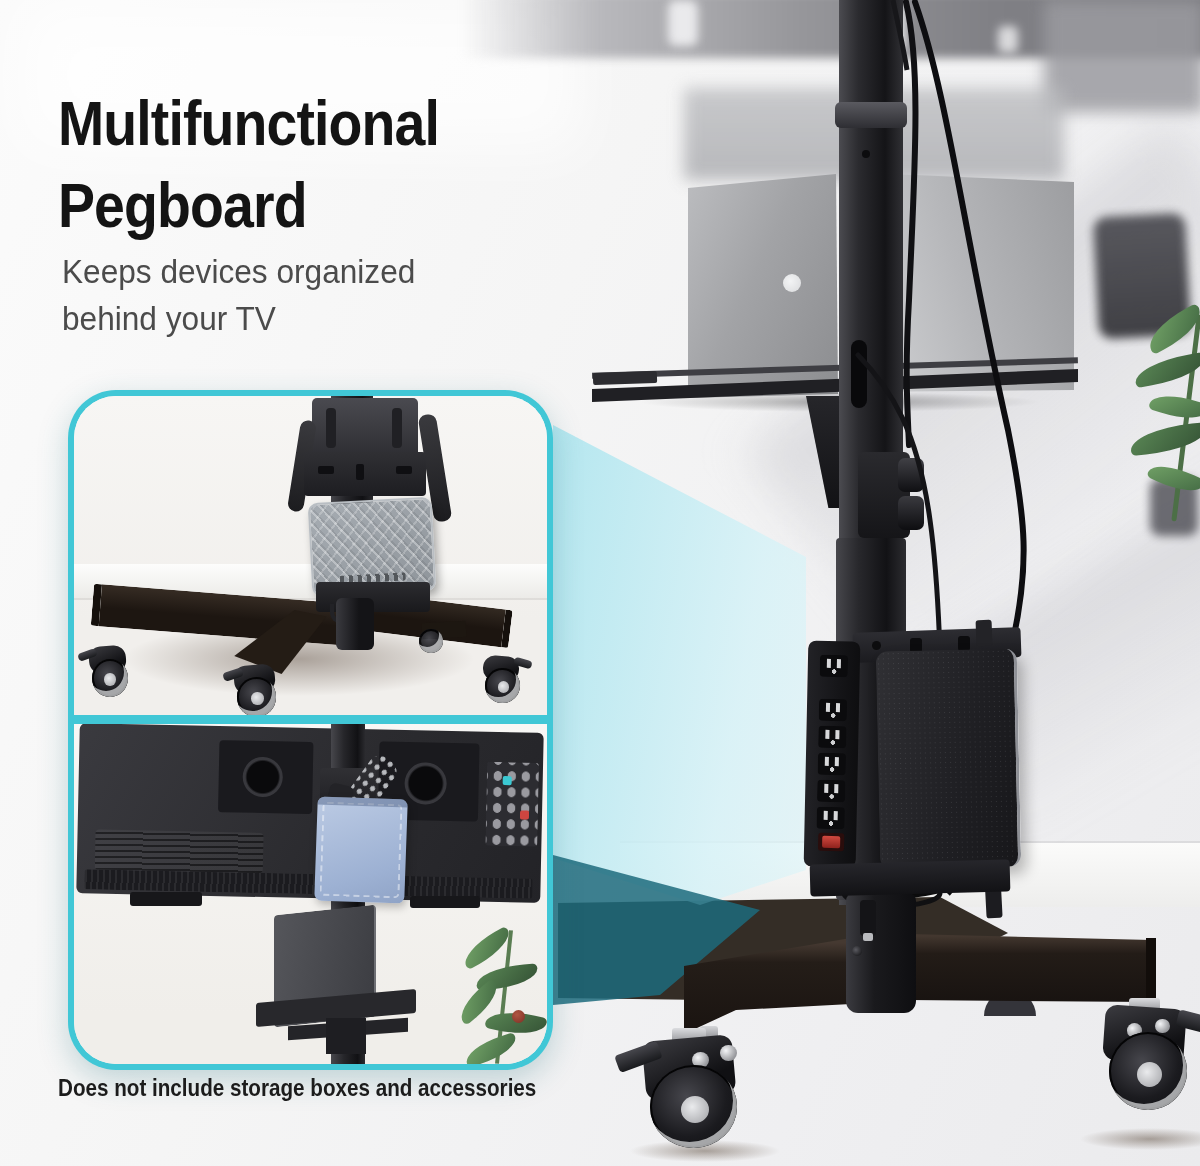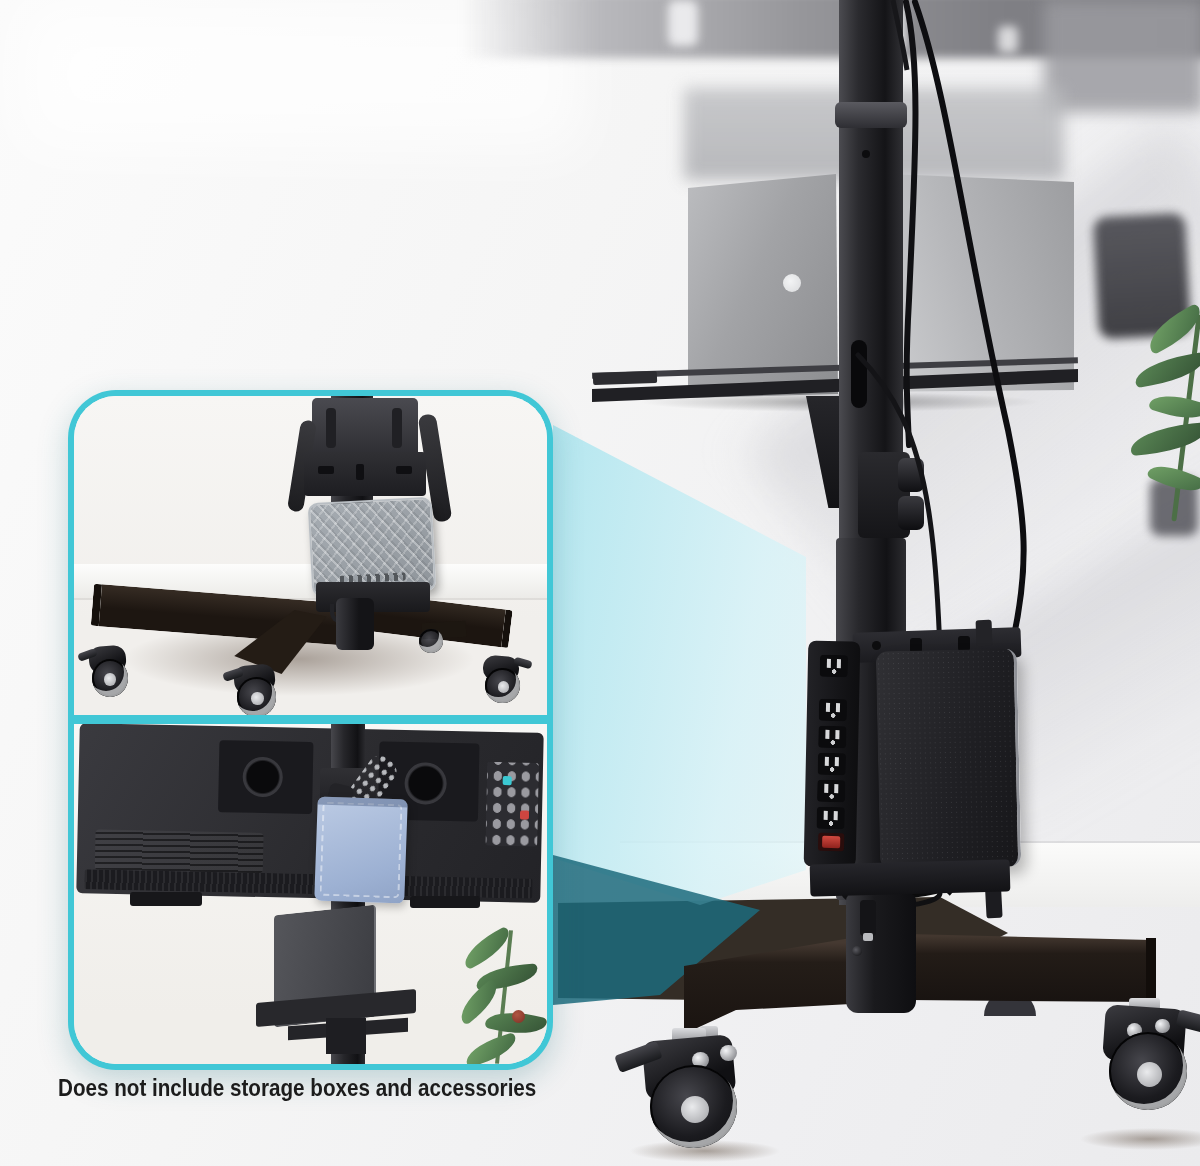--- a/index.html
+++ b/index.html
@@ -252,15 +252,23 @@
           <div class="leaf d" style="left:32px;top:42px;width:62px;height:22px;transform:rotate(-5deg);"></div>
           <div class="leaf" style="left:10px;top:68px;width:50px;height:20px;transform:rotate(-40deg);"></div>
           <div class="leaf d" style="left:42px;top:88px;width:60px;height:22px;transform:rotate(12deg);"></div>
           <div class="leaf" style="left:20px;top:116px;width:54px;height:20px;transform:rotate(-18deg);"></div>
           <div class="a" style="left:68px;top:86px;width:13px;height:13px;border-radius:50%;background:radial-gradient(circle at 38% 35%,#b05642,#7c2f24);"></div>
         </div>
       </div>
     </div>
   </div>
 
+  <div class="a" style="left:58px;top:82px;z-index:30;">
+    <div class="title">Multifunctional</div>
+    <div class="title">Pegboard</div>
+  </div>
+  <div class="a" style="left:62px;top:248px;z-index:30;">
+    <div class="subtitle">Keeps devices organized</div>
+    <div class="subtitle">behind your TV</div>
+  </div>
   <div class="a disclaimer" style="left:58px;top:1074px;z-index:30;">Does not include storage boxes and accessories</div>
 
 </div>
 
 </body></html>

